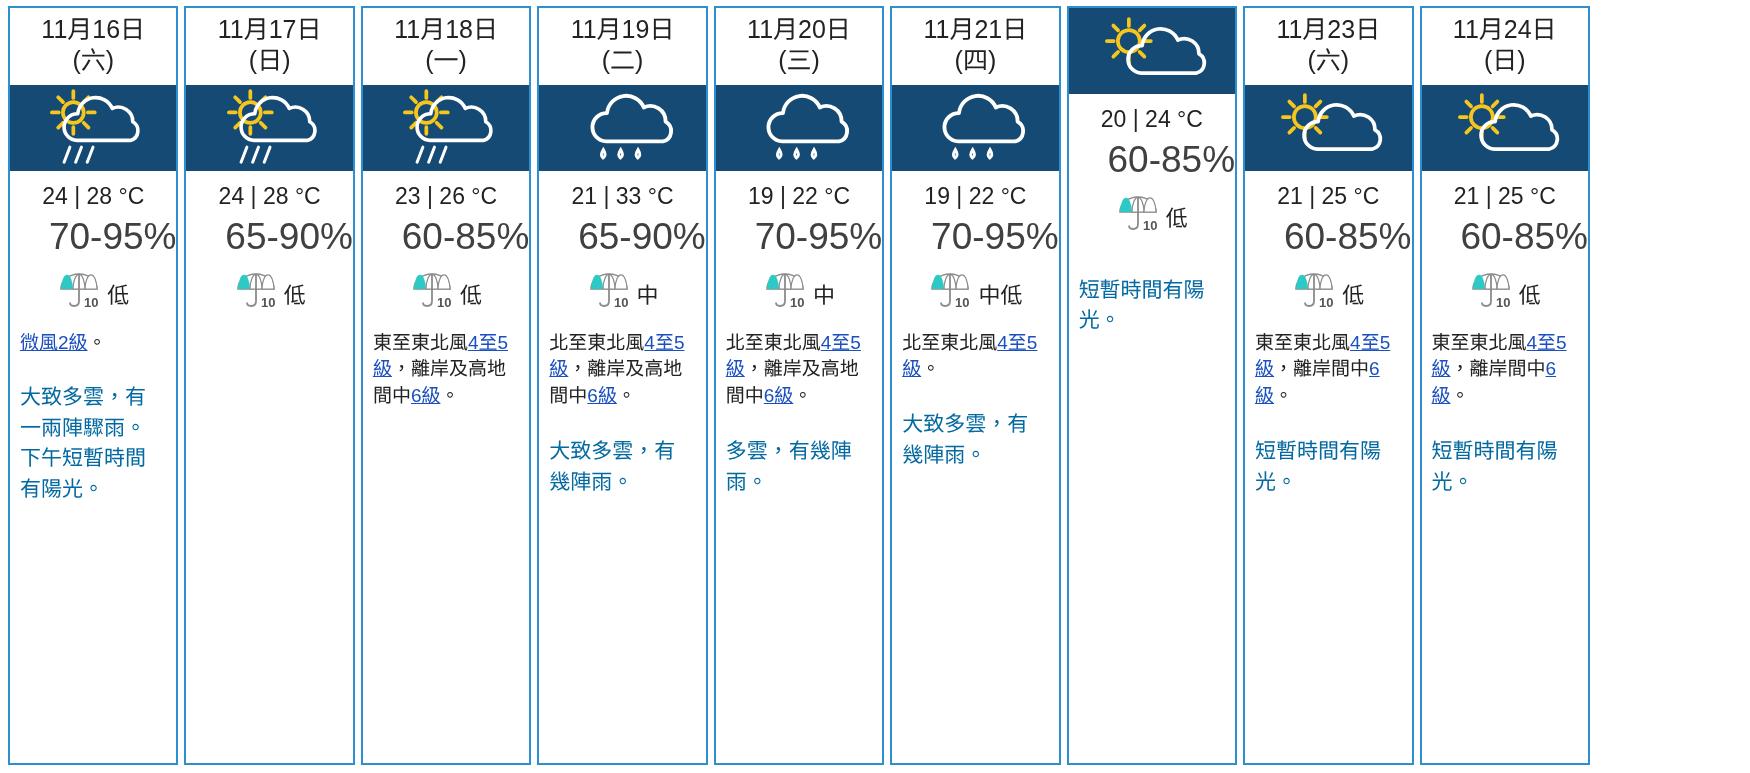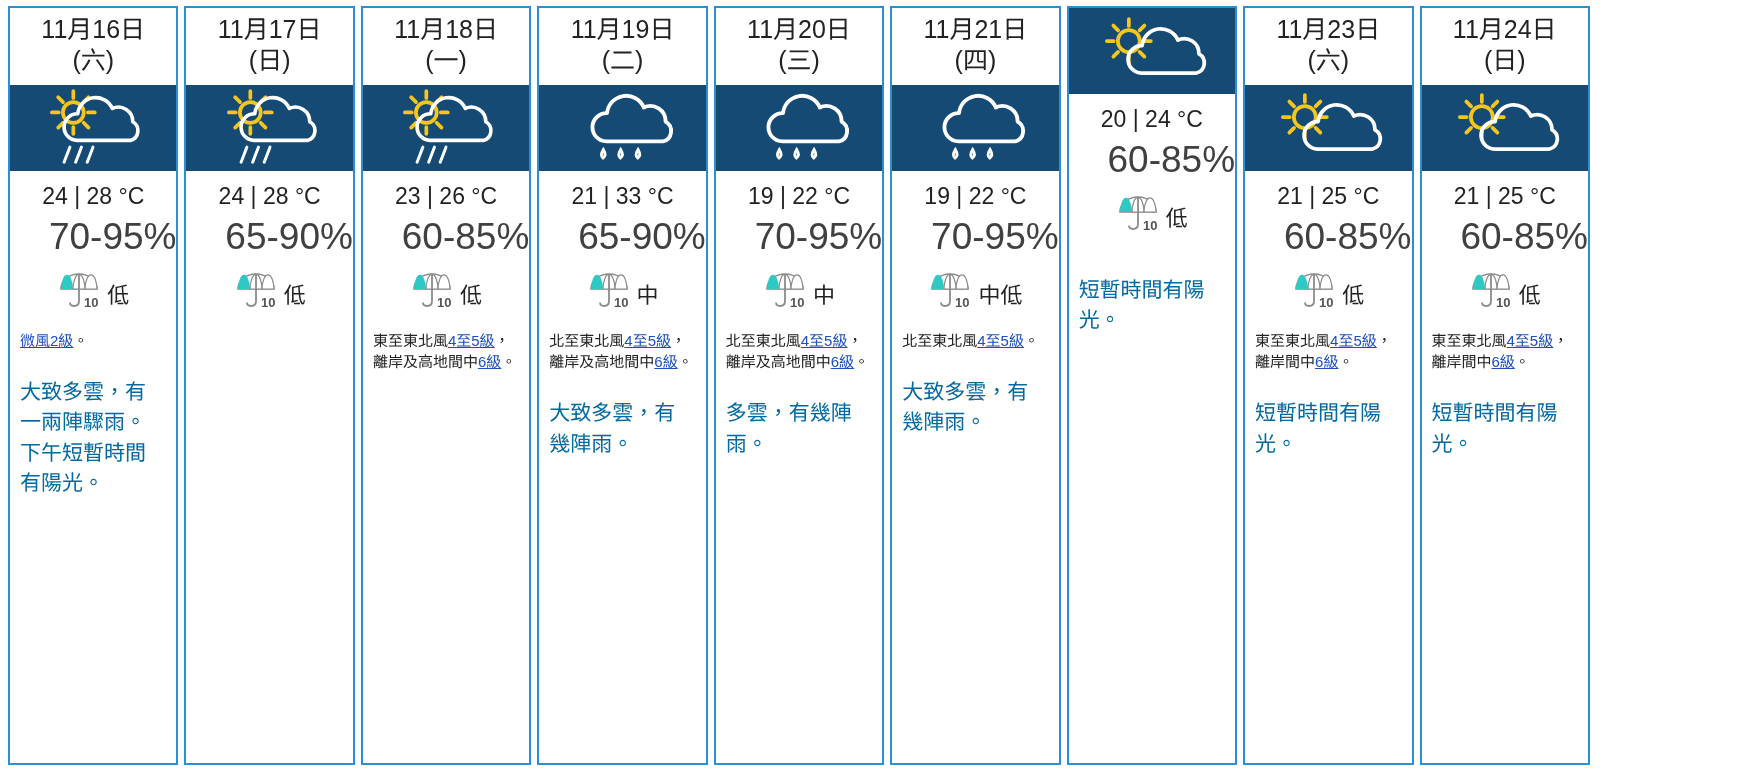--- a/index.html
+++ b/index.html
@@ -67,21 +67,21 @@
     gap: 6px;
     padding: 6px 2px 10px 2px;
   }
   .psr-label {
     font-size: 22px;
     color: #222222;
     white-space: nowrap;
   }
   .wind-block {
     padding: 4px 10px 0 10px;
-    font-size: 15px;
+    font-size: 19px;
     line-height: 1.42;
     color: #222222;
   }
   .wind-block a,
   .wind-block .lnk {
     color: #1a4fbf;
     text-decoration: underline;
   }
   .desc-block {
     padding: 26px 10px 10px 10px;

